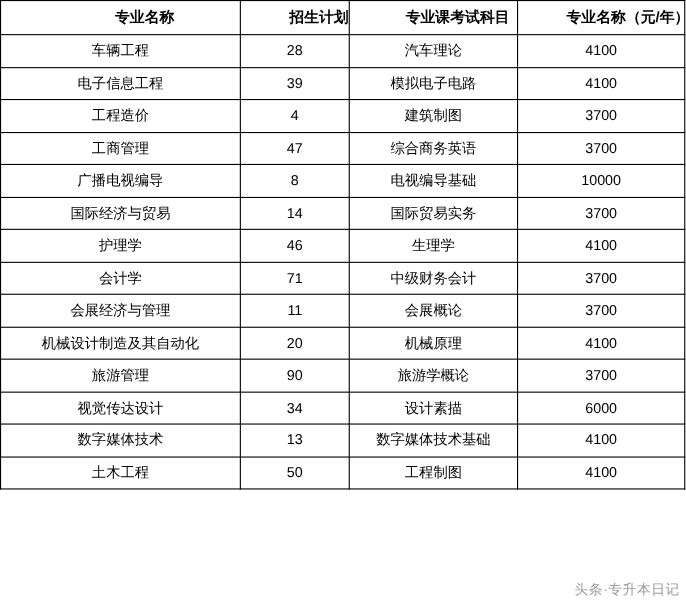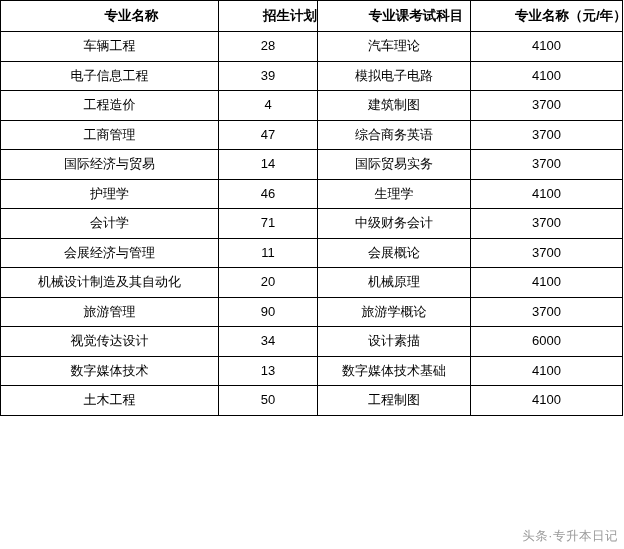--- a/index.html
+++ b/index.html
@@ -99,20 +99,26 @@
         <td>建筑制图</td>
         <td>3700</td>
       </tr>
       <tr>
         <td>工商管理</td>
         <td>47</td>
         <td>综合商务英语</td>
         <td>3700</td>
       </tr>
       <tr>
+        <td>广播电视编导</td>
+        <td>8</td>
+        <td>电视编导基础</td>
+        <td>10000</td>
+      </tr>
+      <tr>
         <td>国际经济与贸易</td>
         <td>14</td>
         <td>国际贸易实务</td>
         <td>3700</td>
       </tr>
       <tr>
         <td>护理学</td>
         <td>46</td>
         <td>生理学</td>
         <td>4100</td>

